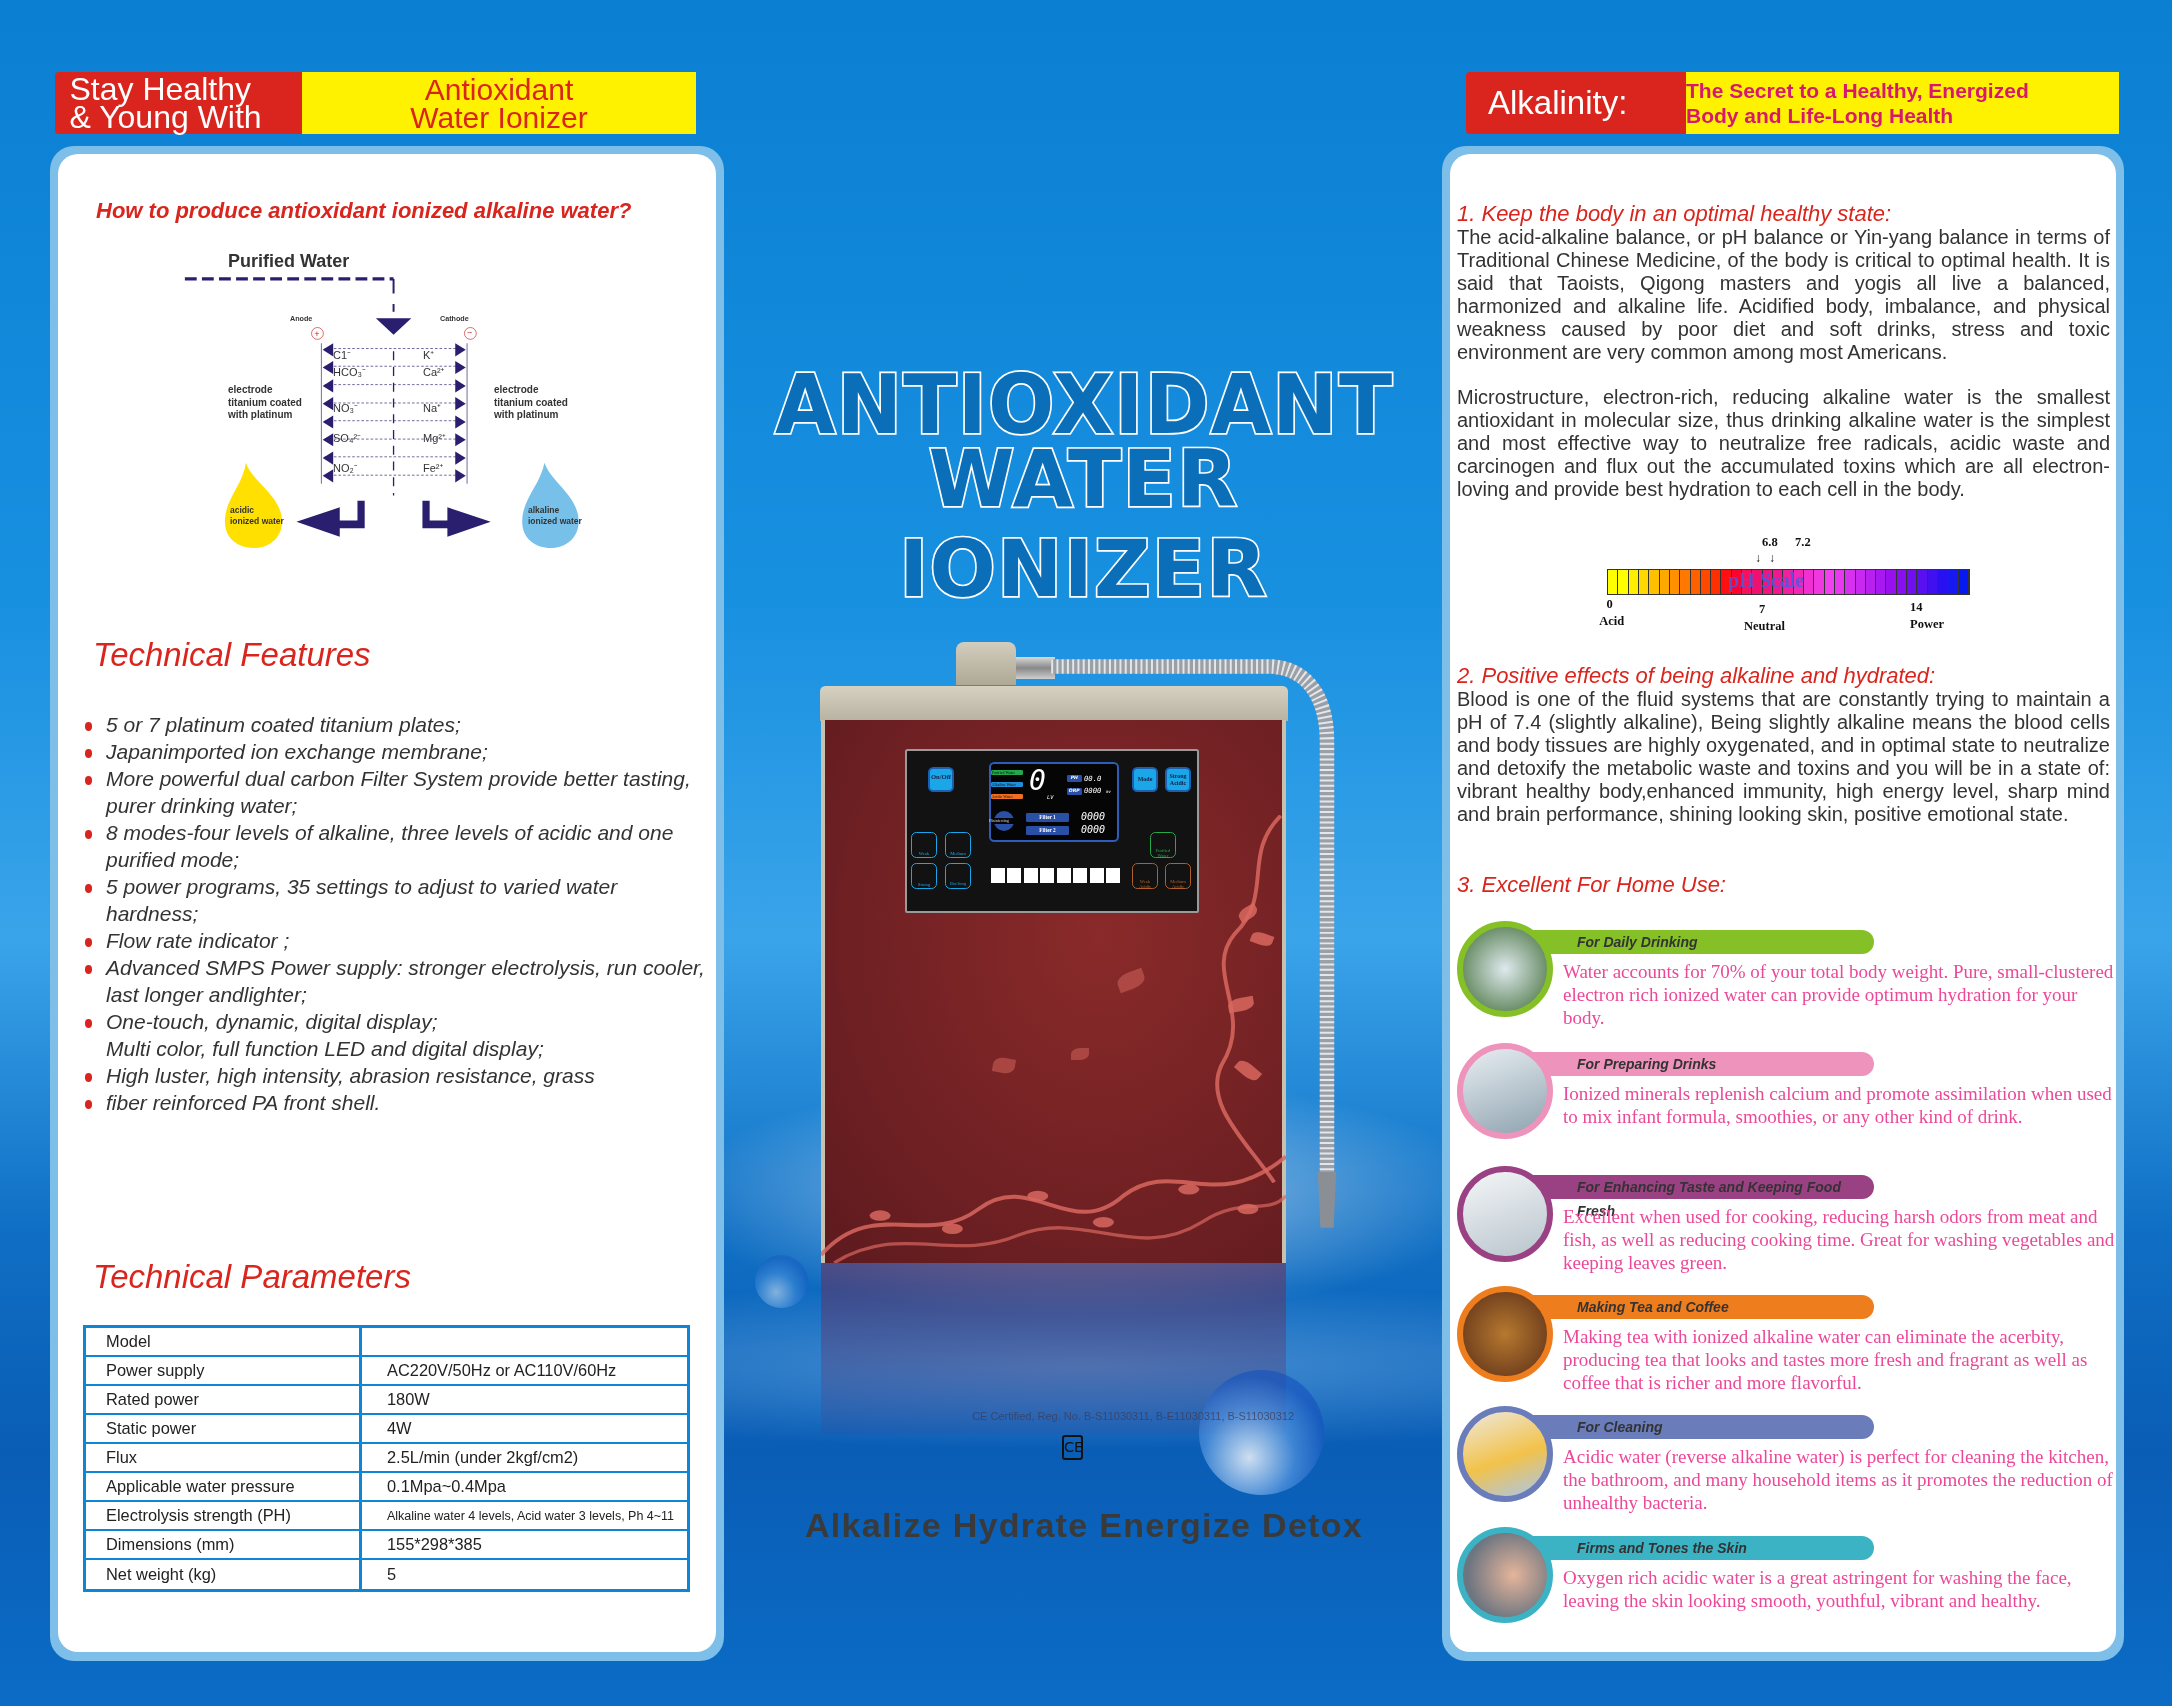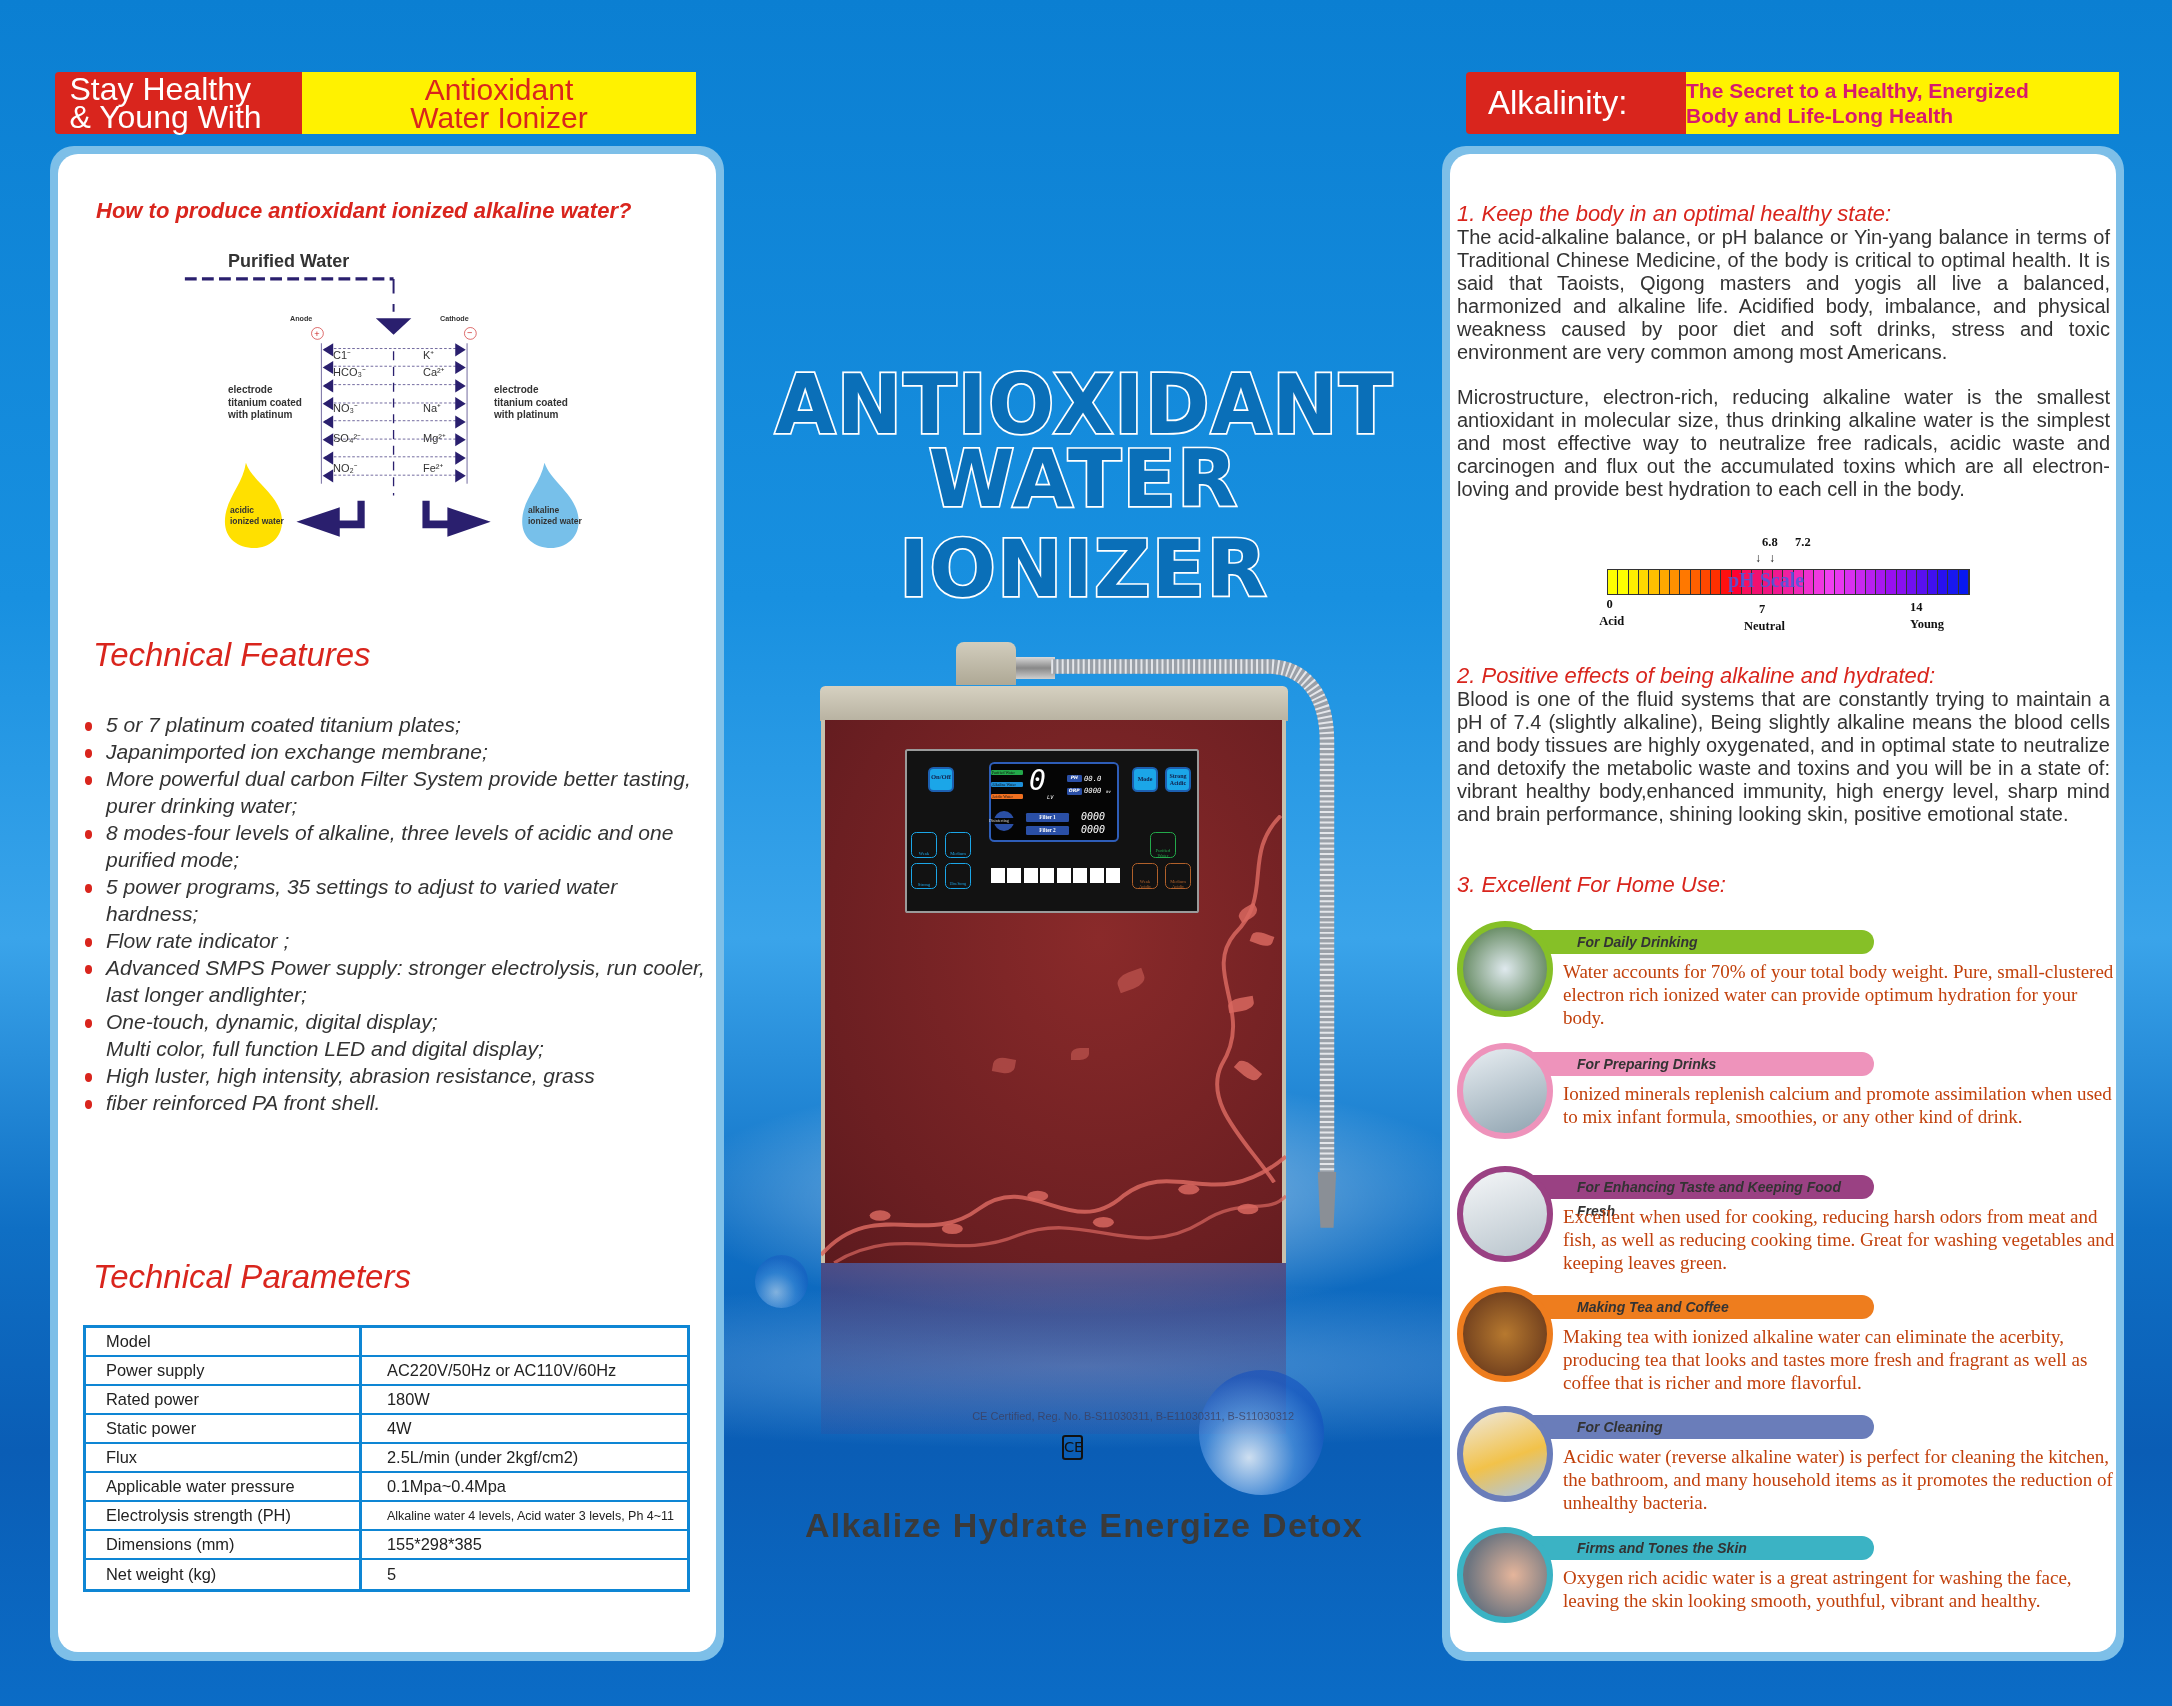--- a/index.html
+++ b/index.html
@@ -89,21 +89,21 @@
   .rhead { font-size: 22px; font-style: italic; color: #d9251d; }
   .rbody { font-size: 20px; color: #333; line-height: 23px; text-align: justify; text-align-last: left; }
 
   .phscale { left: 1607px; top: 569px; width: 363px; height: 26px; display: flex; border: 1.3px solid #333; }
   .phscale span { flex: 1; border-right: 0.7px solid #333; }
   .ph-lbl { position:absolute; font-family: "Liberation Serif", serif; font-weight: bold; font-size: 12.5px; color: #111; }
 
   .use-item { position: absolute; left: 1453px; width: 663px; height: 112px; }
   .use-circle { position:absolute; left: 4px; top: 0; width: 96px; height: 96px; border-radius: 50%; border: 6px solid; }
   .use-bar { position:absolute; left: 79px; top: 9.2px; width: 342px; height: 24px; border-radius: 0 12px 12px 0; font-size: 14px; font-weight: bold; font-style: italic; color: #333; padding-left: 45px; line-height: 24px; }
-  .use-text { position:absolute; left: 110px; top: 39px; width: 552px; font-family: "Liberation Serif", serif; font-size: 19px; color: #c2410c; line-height: 23px; }
+  .use-text { position:absolute; left: 110px; top: 39px; width: 552px; font-family: "Liberation Serif", serif; font-size: 19px; color: #ec4899; line-height: 23px; }
 </style>
 </head>
 <body>
 
 <div class="abs hdr-red hdr-left-red">
   <div>Stay Healthy</div>
   <div>&amp; Young With</div>
 </div>
 <div class="abs hdr-yel hdr-left-yel">
   <div>Antioxidant</div>
@@ -374,21 +374,21 @@
 <div class="abs" style="left:1590px;top:526px;width:394px;height:112px">
   <div class="ph-lbl" style="left:172px;top:9.2px">6.8</div>
   <div class="ph-lbl" style="left:205px;top:9.2px">7.2</div>
   <div class="ph-lbl" style="left:165px;top:25px;font-size:12px">↓</div>
   <div class="ph-lbl" style="left:179px;top:25px;font-size:12px">↓</div>
   <div class="ph-lbl" style="left:16.4px;top:71px">0</div>
   <div class="ph-lbl" style="left:9.2px;top:88px">Acid</div>
   <div class="ph-lbl" style="left:169px;top:76px">7</div>
   <div class="ph-lbl" style="left:154px;top:93px">Neutral</div>
   <div class="ph-lbl" style="left:320px;top:74px">14</div>
-  <div class="ph-lbl" style="left:320px;top:91px">Young</div>
+  <div class="ph-lbl" style="left:320px;top:91px">Power</div>
 </div>
 <div class="abs phscale" id="phscale">
     <span style="background: rgb(255, 255, 0);"></span>
     <span style="background: rgb(255, 255, 0);"></span>
     <span style="background: rgb(255, 238, 0);"></span>
     <span style="background: rgb(255, 216, 0);"></span>
     <span style="background: rgb(255, 192, 0);"></span>
     <span style="background: rgb(255, 168, 0);"></span>
     <span style="background: rgb(255, 144, 0);"></span>
     <span style="background: rgb(255, 120, 0);"></span>

